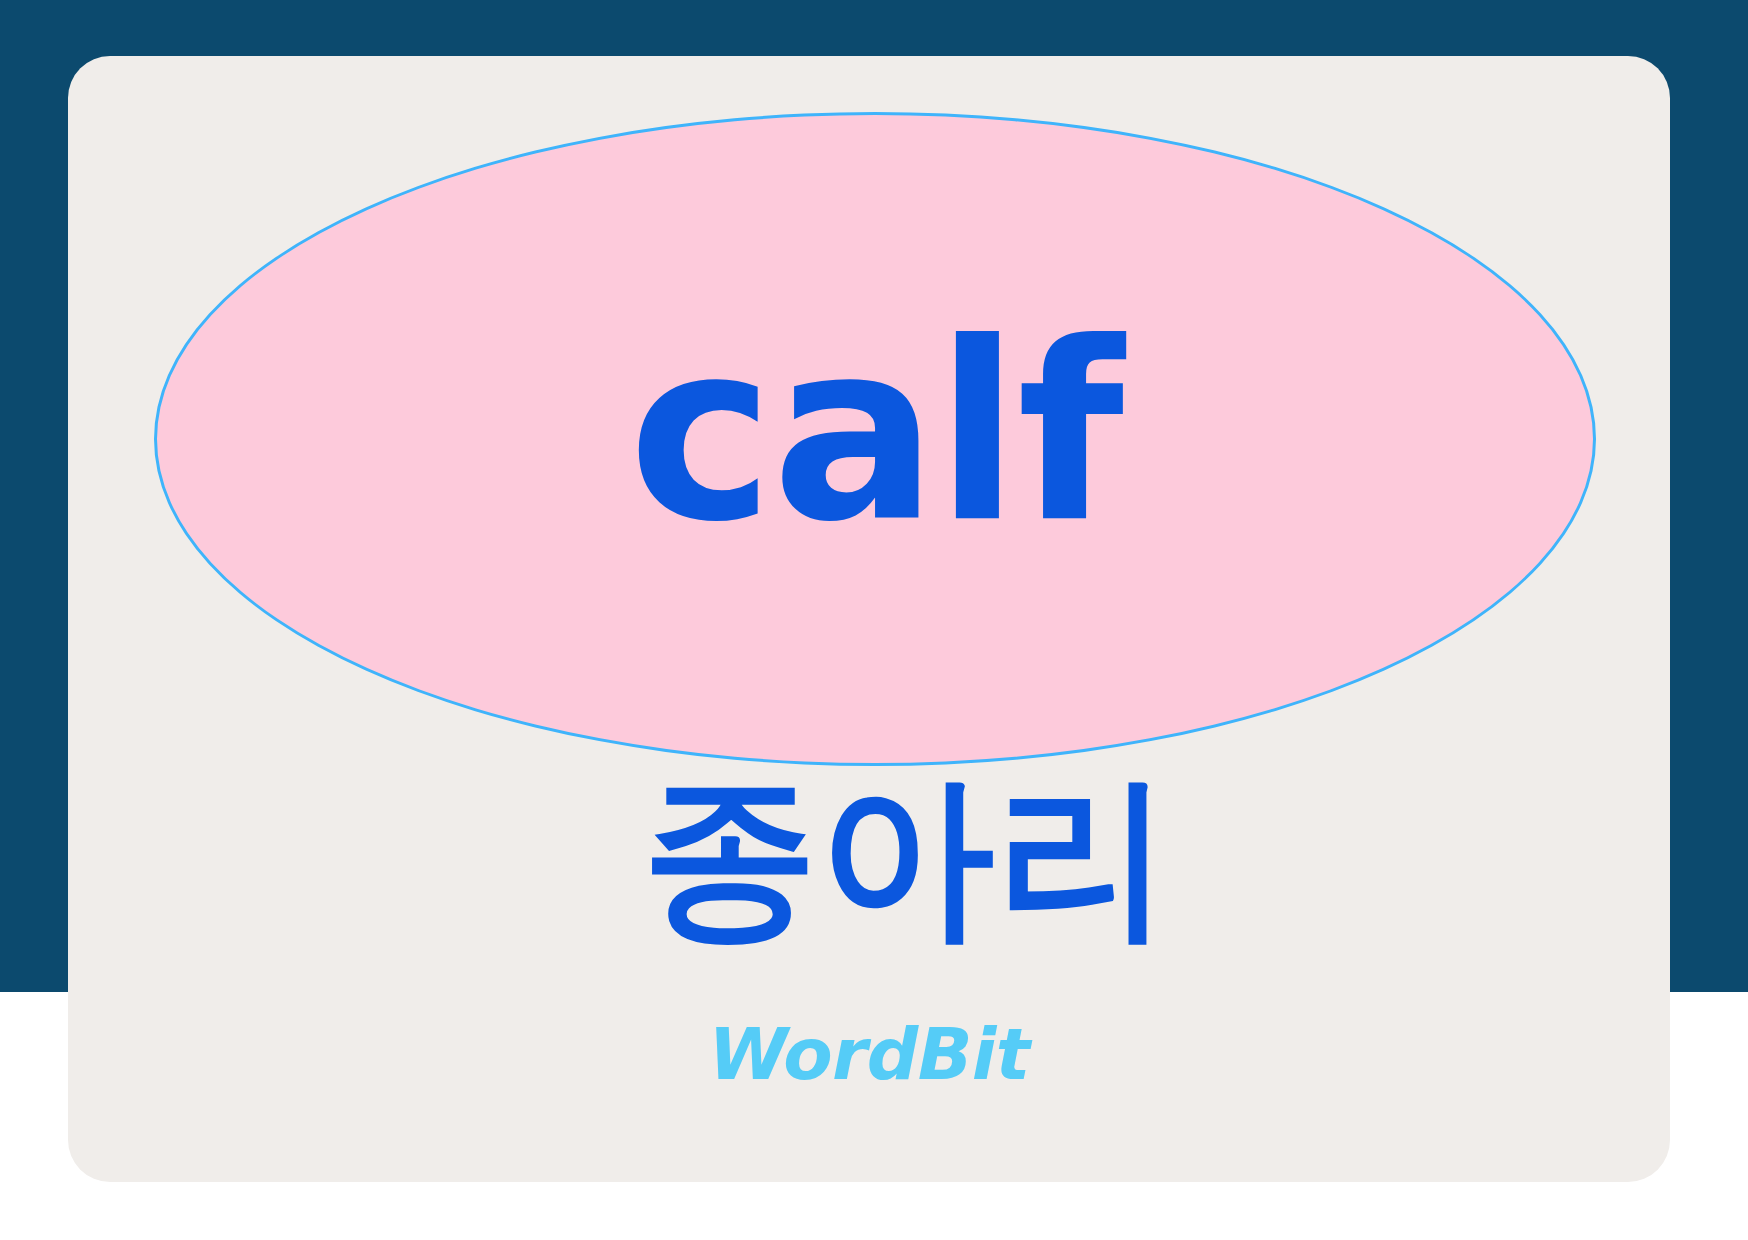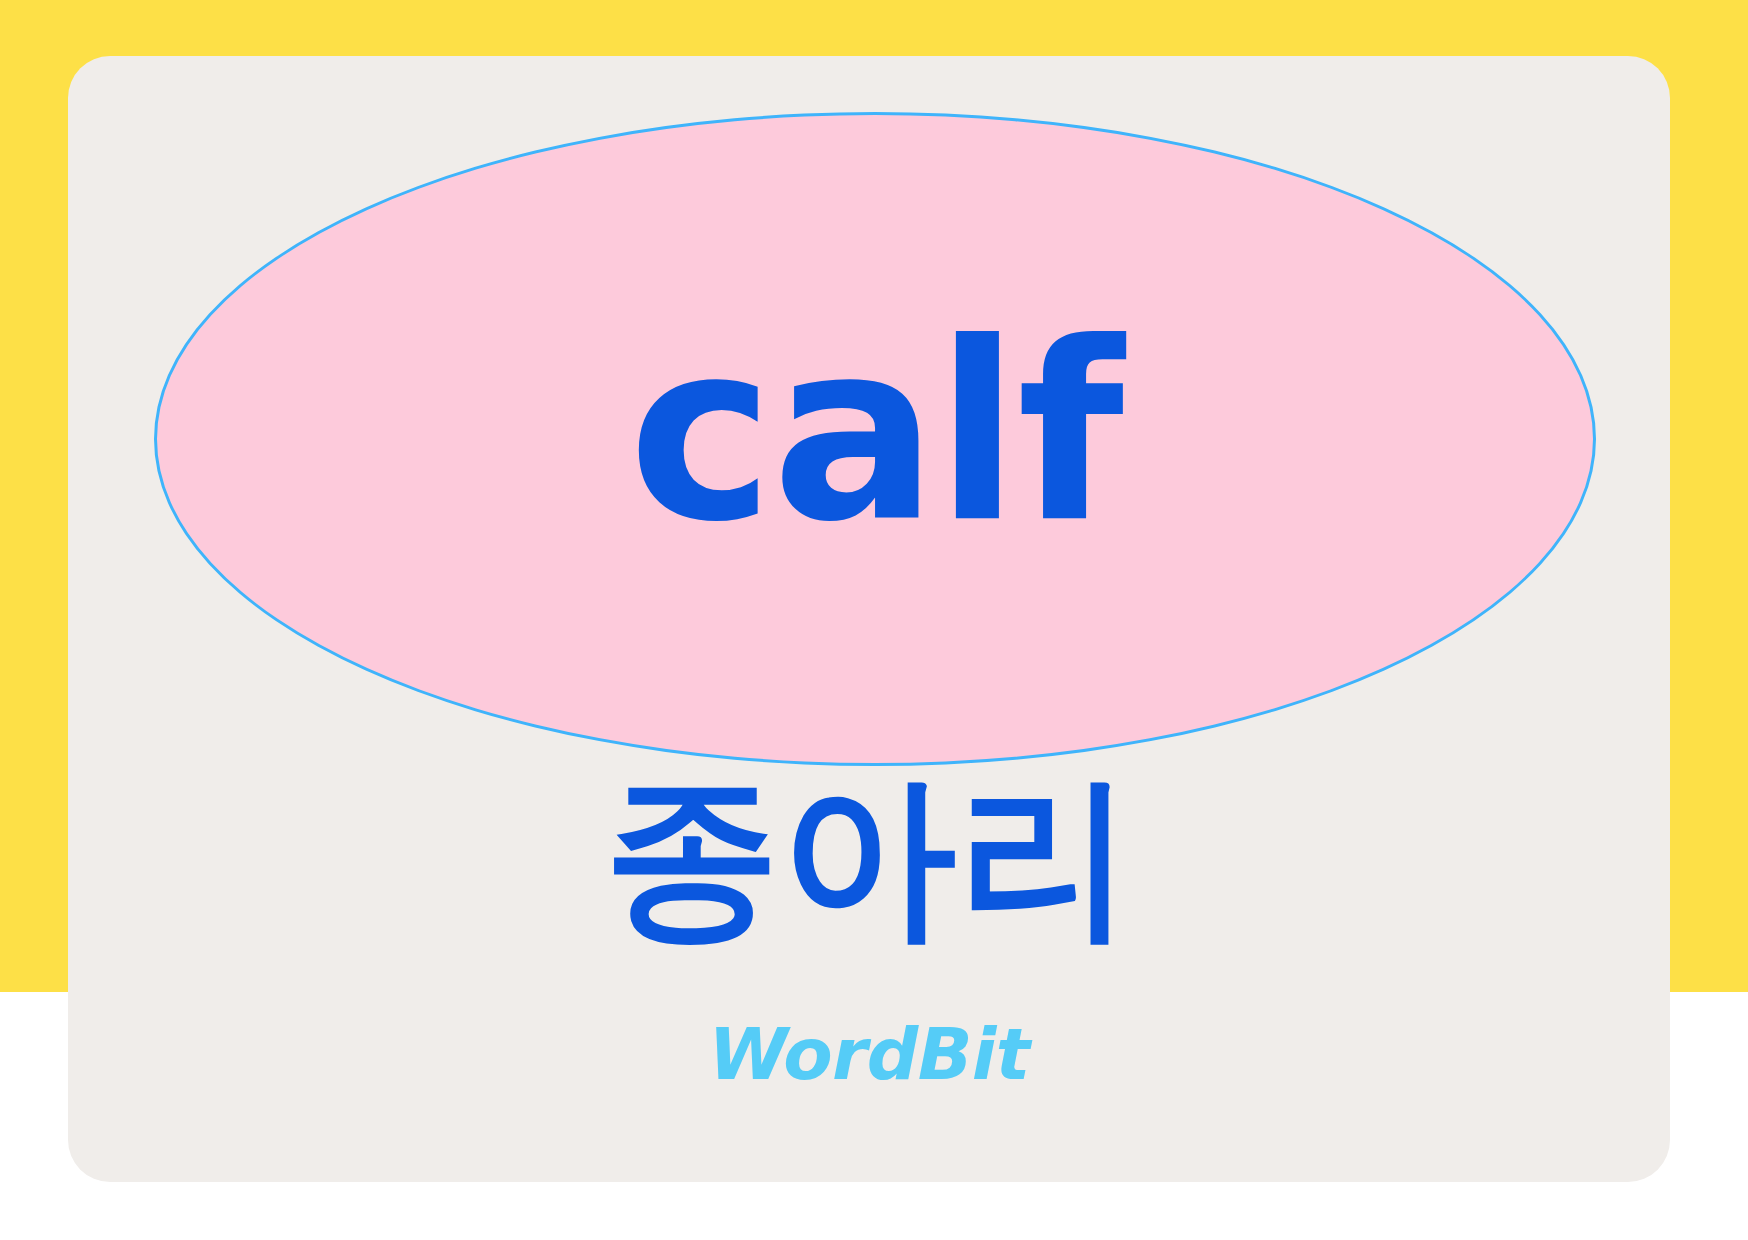--- a/index.html
+++ b/index.html
@@ -10,21 +10,21 @@
     width: 1748px;
     height: 1240px;
     overflow: hidden;
     font-family: "Liberation Sans", sans-serif;
   }
 
   .flashcard-root {
     position: relative;
     width: 1748px;
     height: 992px;
-    background: #fde047;
+    background: #0c4a6e;
     box-sizing: border-box;
   }
 
   .card {
     position: absolute;
     left: 68px;
     top: 56px;
     width: 1602px;
     height: 1126px;
     background: #F0EDEA;
@@ -76,20 +76,21 @@
   }
 
   .translation-layer {
     position: absolute;
     left: 0;
     top: 700px;
     width: 100%;
     display: flex;
     align-items: center;
     justify-content: center;
+    padding-left: 38px;
   }
 
   .translation-text {
     font-family: "DejaVu Sans", sans-serif;
     font-weight: 700;
     font-size: 176px;
     line-height: 1.15;
     color: #0B57DE;
     letter-spacing: 0.005em;
     white-space: nowrap;

